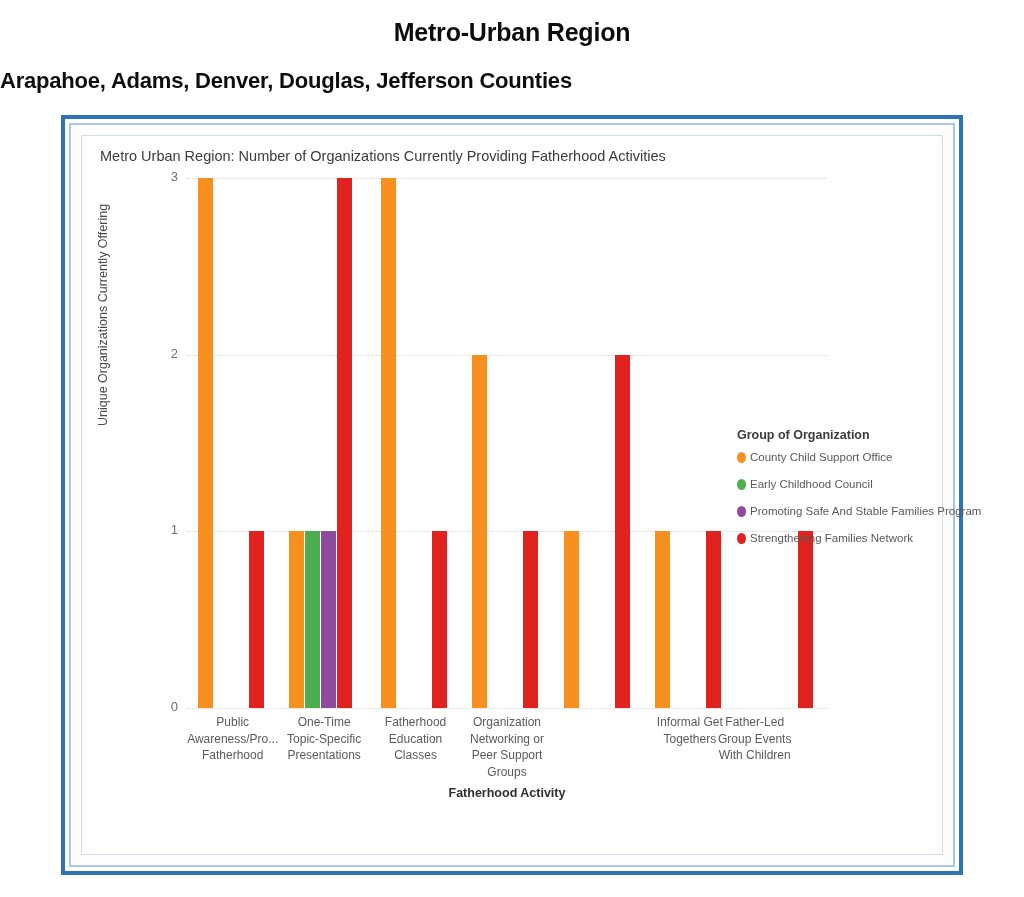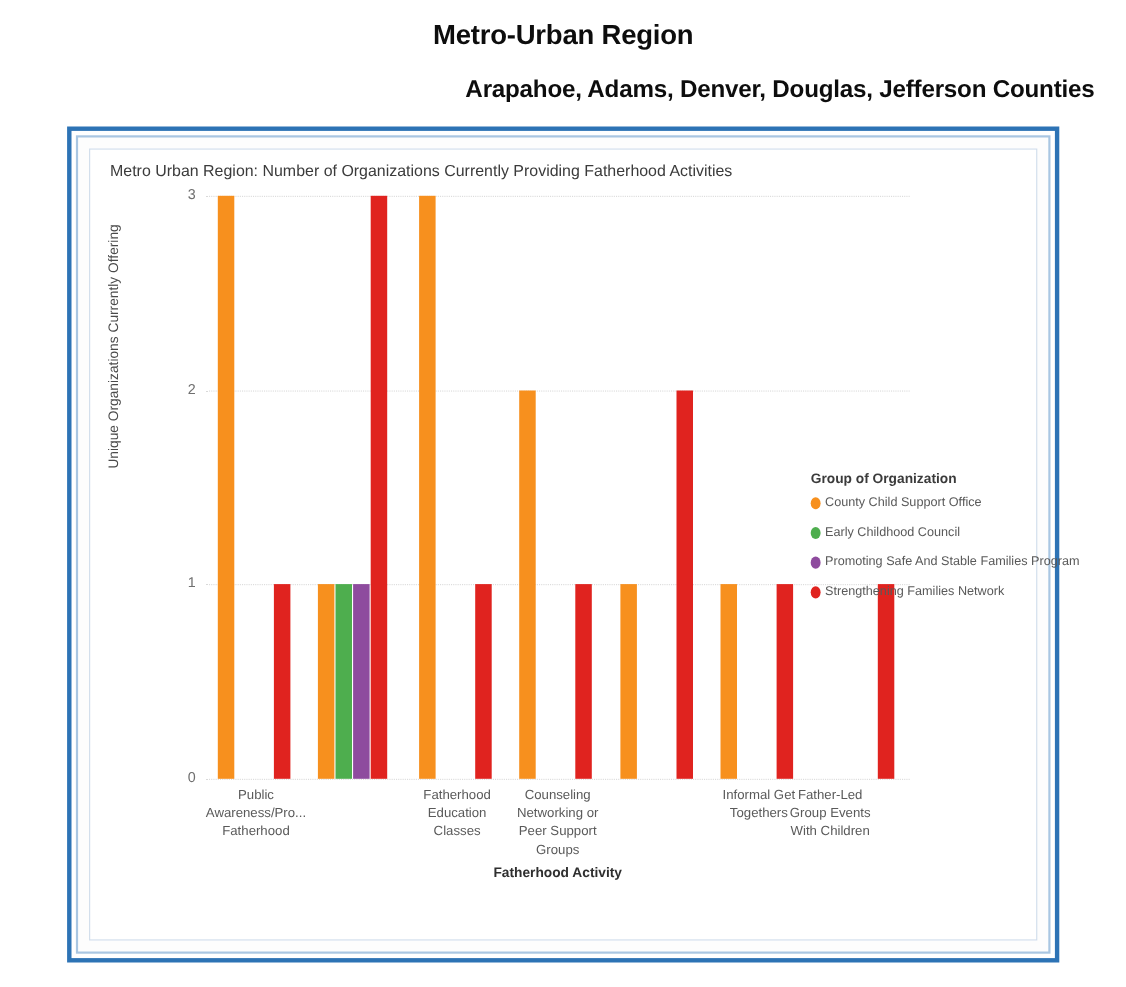--- a/index.html
+++ b/index.html
@@ -13,21 +13,21 @@
 
   
   .title-main{
     position:absolute;left:0;top:18px;width:1024px;
     text-align:center;
     font-size:25px;font-weight:bold;color:#0d0d0d;
     letter-spacing:-0.2px;
   }
   .title-sub{
     position:absolute;left:0;top:68px;width:995px;
-    text-align:right;
+    text-align:left;
     font-size:22px;font-weight:bold;color:#0d0d0d;
     letter-spacing:-0.2px;
   }
 
   
   .frame-outer{
     position:absolute;left:61px;top:115px;
     width:902px;height:760px;
     border:4px solid #2d73b5;
     background:#ffffff;
@@ -174,27 +174,32 @@
               <div class="bar" title="Strengthening Families Network — Informal Get Togethers: 1" style="width: 15px; height: 176.667px; background: rgb(224, 35, 31); left: 519.143px;"></div>
               <div class="bar" title="Strengthening Families Network — Father-Led Group Events With Children: 1" style="width: 15px; height: 176.667px; background: rgb(224, 35, 31); left: 610.571px;"></div>
             </div>
 
           <div class="xticks" id="xticks">
               <div class="xtick" style="left: 0px; width: 91.4286px;">
                 <div>Public</div>
                 <div>Awareness/Pro...</div>
                 <div>Fatherhood</div>
               </div>
+              <div class="xtick" style="left: 91.4286px; width: 91.4286px;">
+                <div>One-Time</div>
+                <div>Topic-Specific</div>
+                <div>Presentations</div>
+              </div>
               <div class="xtick" style="left: 182.857px; width: 91.4286px;">
                 <div>Fatherhood</div>
                 <div>Education</div>
                 <div>Classes</div>
               </div>
               <div class="xtick" style="left: 274.286px; width: 91.4286px;">
-                <div>Counseling</div>
+                <div>Organization</div>
                 <div>Networking or</div>
                 <div>Peer Support</div>
                 <div>Groups</div>
               </div>
               <div class="xtick" style="left: 457.143px; width: 91.4286px;">
                 <div>Informal Get</div>
                 <div>Togethers</div>
               </div>
               <div class="xtick" style="left: 522px; width: 91.4286px;">
                 <div>Father-Led</div>

